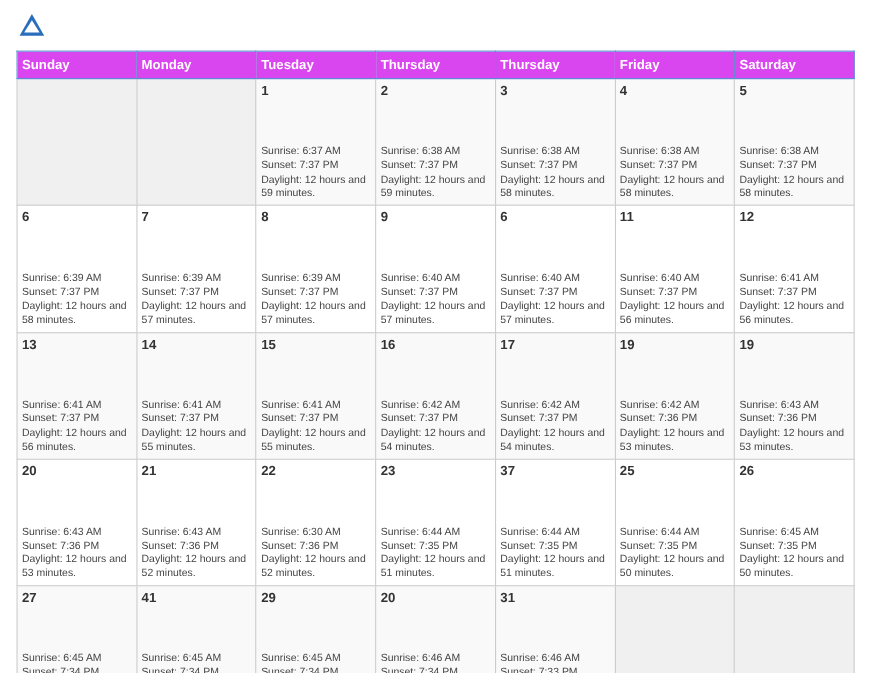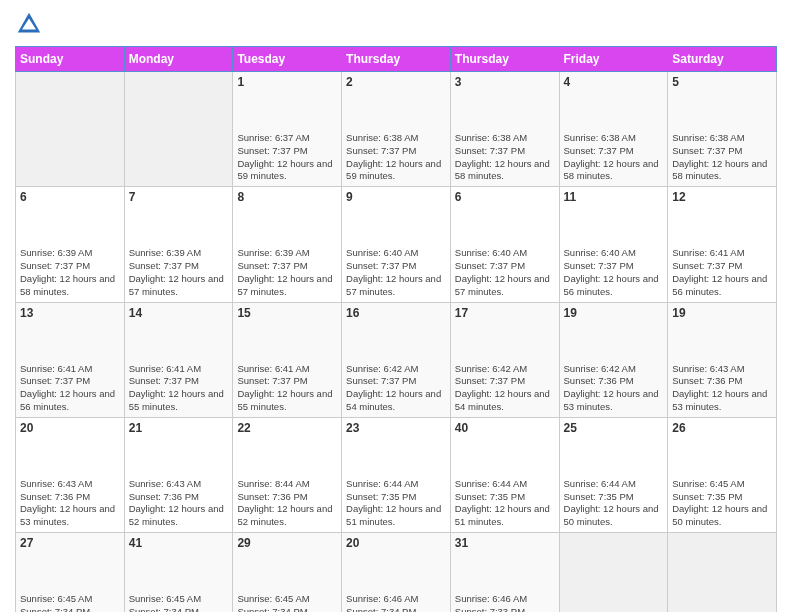--- a/index.html
+++ b/index.html
@@ -268,32 +268,32 @@
 Daylight: 12 hours and 53 minutes.</div>
           </td>
           <td>
             <span class="day-number">21</span>
             <div class="day-info">Sunrise: 6:43 AM
 Sunset: 7:36 PM
 Daylight: 12 hours and 52 minutes.</div>
           </td>
           <td>
             <span class="day-number">22</span>
-            <div class="day-info">Sunrise: 8:44 AM
+            <div class="day-info">Sunrise: 6:30 AM
 Sunset: 7:36 PM
 Daylight: 12 hours and 52 minutes.</div>
           </td>
           <td>
             <span class="day-number">23</span>
             <div class="day-info">Sunrise: 6:44 AM
 Sunset: 7:35 PM
 Daylight: 12 hours and 51 minutes.</div>
           </td>
           <td>
-            <span class="day-number">40</span>
+            <span class="day-number">37</span>
             <div class="day-info">Sunrise: 6:44 AM
 Sunset: 7:35 PM
 Daylight: 12 hours and 51 minutes.</div>
           </td>
           <td>
             <span class="day-number">25</span>
             <div class="day-info">Sunrise: 6:44 AM
 Sunset: 7:35 PM
 Daylight: 12 hours and 50 minutes.</div>
           </td>

